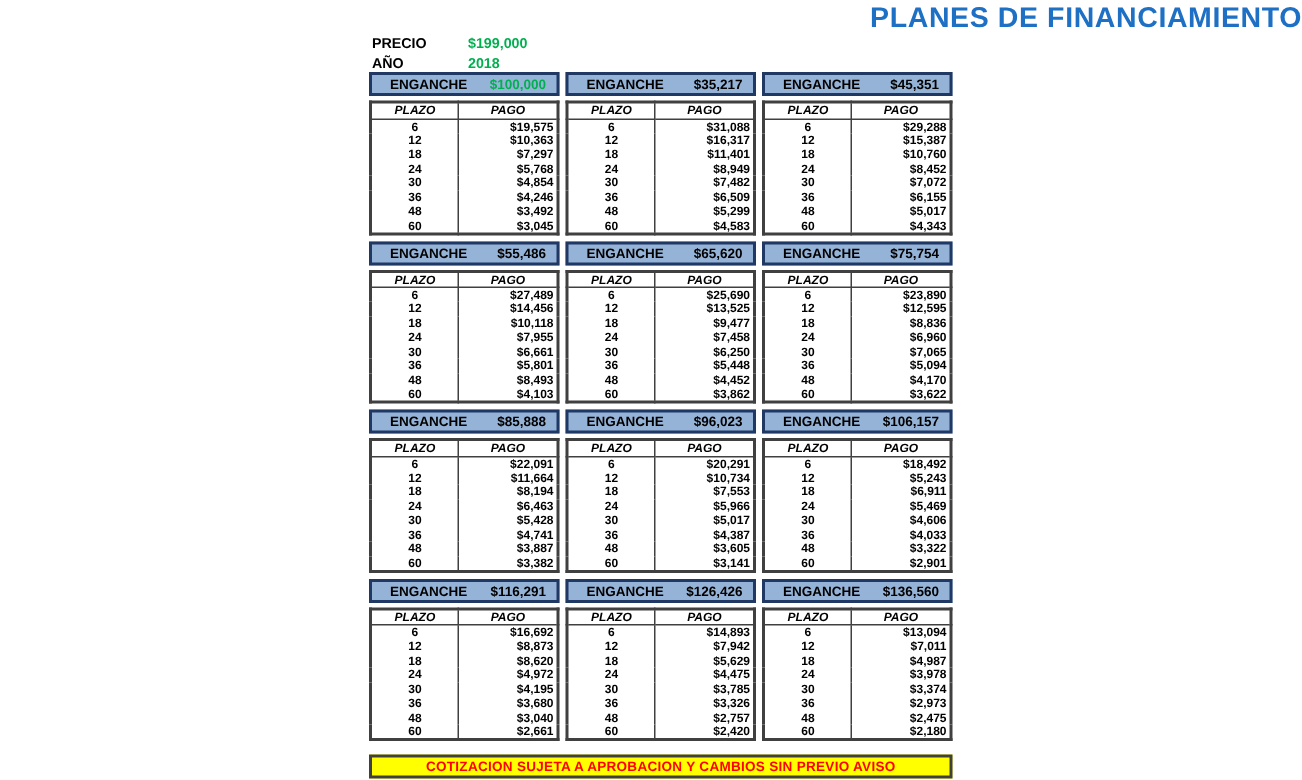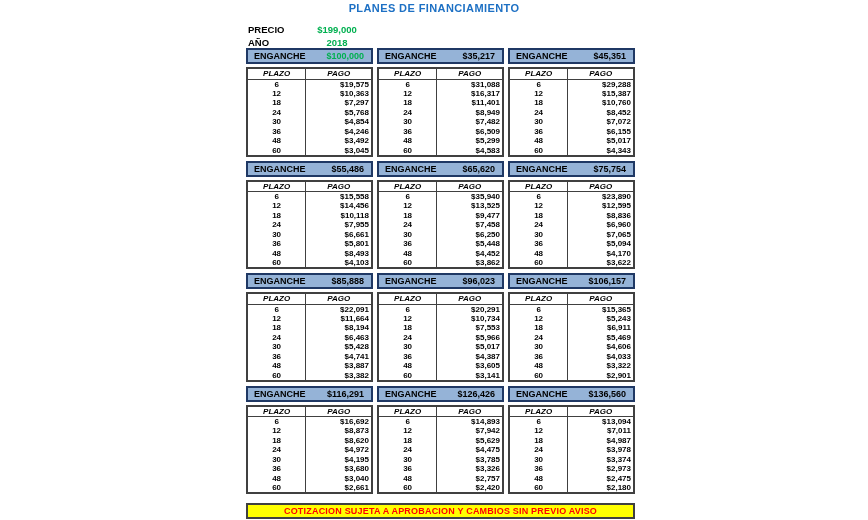--- a/index.html
+++ b/index.html
@@ -18,45 +18,45 @@
   .page{
     position:relative;
     width:868px;height:520px;
     background:#ffffff;
     font-family:"Liberation Sans", sans-serif;
     color:var(--text-color);
     overflow:hidden;
   }
   .title{
     position:absolute;top:2px;left:0;width:100%;
-    text-align:center;
-    font-size:11px;font-weight:bold;
+    text-align:right;
+    font-size:19px;font-weight:bold;
     color:var(--title-color);
     letter-spacing:0.4px;
   }
   .info{
     position:absolute;left:248px;top:23px;
     font-size:9.5px;font-weight:bold;
   }
   .info-row{display:flex;height:13px;align-items:center;}
   .info-label{width:64px;}
-  .info-value{width:50px;text-align:center;color:var(--value-green);}
+  .info-value{width:50px;text-align:left;color:var(--value-green);}
   .plans-grid{
     position:absolute;left:246px;top:48px;
     display:grid;
     grid-template-columns:repeat(3,127px);
     column-gap:4px;row-gap:4px;
   }
   .plan{width:127px;}
   .plan-header{
     height:16px;
     border:2px solid var(--header-border);
     background:var(--header-bg);
     display:flex;align-items:center;justify-content:space-between;
-    padding:0 7px 0 6px;
+    padding:0 7px 0 12px;
     font-size:9px;font-weight:bold;
     margin-bottom:3px;
   }
   .enganche-value.green{color:var(--value-green);}
   table.plan-body{
     width:100%;
     border-collapse:collapse;
     border:2px solid var(--table-border);
     font-size:8px;font-weight:bold;
     table-layout:fixed;
@@ -262,21 +262,21 @@
     <table class="plan-body">
       <thead>
         <tr>
           <th class="plazo-th">PLAZO</th>
           <th class="pago-th">PAGO</th>
         </tr>
       </thead>
       <tbody>
             <tr>
               <td class="plazo-cell">6</td>
-              <td class="pago-cell">$15,558</td>
+              <td class="pago-cell">$27,489</td>
             </tr>
             <tr>
               <td class="plazo-cell">12</td>
               <td class="pago-cell">$14,456</td>
             </tr>
             <tr>
               <td class="plazo-cell">18</td>
               <td class="pago-cell">$10,118</td>
             </tr>
             <tr>
@@ -311,21 +311,21 @@
     <table class="plan-body">
       <thead>
         <tr>
           <th class="plazo-th">PLAZO</th>
           <th class="pago-th">PAGO</th>
         </tr>
       </thead>
       <tbody>
             <tr>
               <td class="plazo-cell">6</td>
-              <td class="pago-cell">$35,940</td>
+              <td class="pago-cell">$25,690</td>
             </tr>
             <tr>
               <td class="plazo-cell">12</td>
               <td class="pago-cell">$13,525</td>
             </tr>
             <tr>
               <td class="plazo-cell">18</td>
               <td class="pago-cell">$9,477</td>
             </tr>
             <tr>
@@ -507,21 +507,21 @@
     <table class="plan-body">
       <thead>
         <tr>
           <th class="plazo-th">PLAZO</th>
           <th class="pago-th">PAGO</th>
         </tr>
       </thead>
       <tbody>
             <tr>
               <td class="plazo-cell">6</td>
-              <td class="pago-cell">$15,365</td>
+              <td class="pago-cell">$18,492</td>
             </tr>
             <tr>
               <td class="plazo-cell">12</td>
               <td class="pago-cell">$5,243</td>
             </tr>
             <tr>
               <td class="plazo-cell">18</td>
               <td class="pago-cell">$6,911</td>
             </tr>
             <tr>

